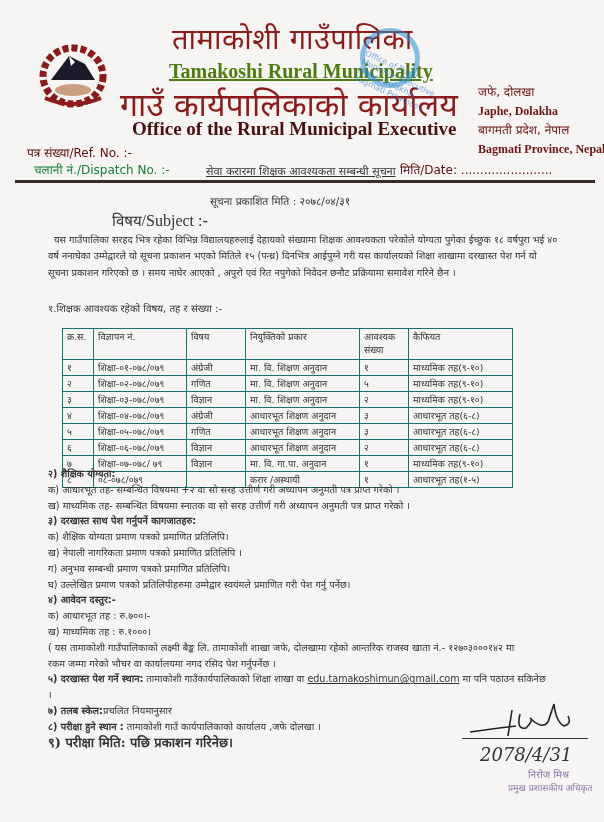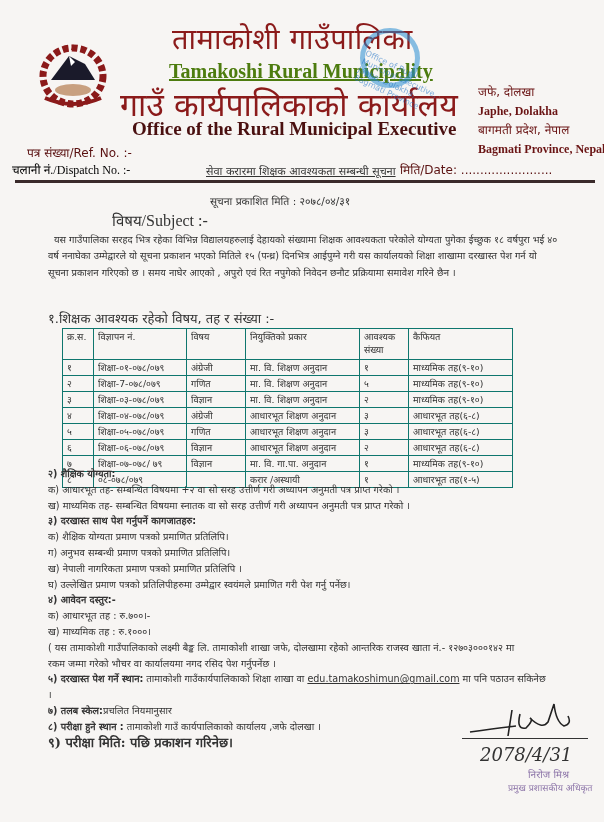--- a/index.html
+++ b/index.html
@@ -9,29 +9,29 @@
   .logo{left:30px;left:33px;top:40px;width:80px;height:70px;}
   .h-np1{left:172px;top:18px;font-size:29px;color:#8b1a1a;letter-spacing:0.5px;}
   .h-en1{left:169px;top:60px;font-size:20px;font-weight:bold;color:#4d7c0f;text-decoration:underline;}
   .h-np2{left:120px;top:82px;font-size:32px;color:#8b1a1a;}
   .h-en2{left:132px;top:118px;font-size:19px;font-weight:bold;color:#4a1010;}
   .addr{left:478px;top:83px;width:130px;text-align:left;font-size:12px;color:#6a1414;line-height:19px;}
   .addr .en{font-weight:bold;font-size:12px;}
   .stamp{left:360px;top:28px;width:60px;height:60px;border-radius:50%;border:5px solid rgba(40,140,210,0.55);box-sizing:border-box;}
   .stamp-text{left:356px;top:66px;font-size:8px;color:rgba(40,120,200,0.6);transform:rotate(25deg);width:90px;}
   .ref{left:27px;top:145px;font-size:12px;color:#5a1111;line-height:16px;}
-  .dispatch{left:12px;top:161px;font-size:12px;color:#000000;font-family:Liberation Serif, serif;}
+  .dispatch{left:34px;top:161px;font-size:12px;color:#15803d;}
   .subj-line{left:206px;top:163px;font-size:11px;text-decoration:underline;color:#333;}
   .date-lbl{left:352px;top:161px;font-size:12px;color:#5a1111;}
   .rule{left:15px;top:180px;width:580px;height:3px;background:#3a2a2a;}
   .pubdate{left:210px;top:194px;font-size:10.5px;color:#333;}
   .subject{left:112px;top:210px;font-size:15px;color:#333;}
   .subject .en{font-size:16px;font-family:"Liberation Serif",serif;}
   .para{left:48px;top:232px;width:510px;font-size:9.6px;line-height:16.4px;color:#333;text-indent:6px;}
-  .sec1{left:48px;top:301px;font-size:13px;color:#333;margin-top:8px;}
+  .sec1{left:48px;top:301px;font-size:10px;color:#333;}
   table.posts{position:absolute;left:62px;top:328px;border-collapse:collapse;font-size:9.3px;color:#333;}
   table.posts td,table.posts th{border:1px solid #0f766e;padding:1px 4px;font-weight:normal;text-align:left;vertical-align:top;height:13px;line-height:13px;}
   table.posts th{height:28px;}
   .list{left:48px;width:540px;font-size:9.6px;color:#333;line-height:15.8px;}
   .list .b{font-weight:bold;}
   .email{text-decoration:underline;}
   .hand{font-family:"DejaVu Serif",serif;font-weight:bold;font-size:13px;}
   .sig{left:468px;top:700px;width:120px;height:40px;}
   .sig-line{left:462px;top:738px;width:126px;height:1px;background:#333;}
   .sig-date{left:480px;top:744px;font-size:18px;font-style:italic;font-family:"DejaVu Serif",serif;color:#333;}
@@ -93,21 +93,21 @@
     <tr>
         <td>१</td>
         <td>शिक्षा-०१-०७८/०७९</td>
         <td>अंग्रेजी</td>
         <td>मा. वि. शिक्षण अनुदान</td>
         <td>१</td>
         <td>माध्यमिक तह(९-१०)</td>
       </tr>
     <tr>
         <td>२</td>
-        <td>शिक्षा-7-०७८/०७९</td>
+        <td>शिक्षा-०२-०७८/०७९</td>
         <td>गणित</td>
         <td>मा. वि. शिक्षण अनुदान</td>
         <td>५</td>
         <td>माध्यमिक तह(९-१०)</td>
       </tr>
     <tr>
         <td>३</td>
         <td>शिक्षा-०३-०७८/०७९</td>
         <td>विज्ञान</td>
         <td>मा. वि. शिक्षण अनुदान</td>
@@ -156,22 +156,22 @@
       </tr>
   </tbody>
 </table>
 
 <div class="abs list" style="top:466px;">
   <div class="b">२) शैक्षिक योग्यता:</div>
   <div>क) आधारभूत तह- सम्बन्धित विषयमा +२ वा सो सरह उत्तीर्ण गरी अध्यापन अनुमती पत्र प्राप्त गरेको ।</div>
   <div>ख) माध्यमिक तह- सम्बन्धित विषयमा स्नातक वा सो सरह उत्तीर्ण गरी अध्यापन अनुमती पत्र प्राप्त गरेको ।</div>
   <div class="b">३) दरखास्त साथ पेश गर्नुपर्ने कागजातहरु:</div>
   <div>क) शैक्षिक योग्यता प्रमाण पत्रको प्रमाणित प्रतिलिपि।</div>
+  <div>ख) नेपाली नागरिकता प्रमाण पत्रको प्रमाणित प्रतिलिपि ।</div>
   <div>ग) अनुभव सम्बन्धी प्रमाण पत्रको प्रमाणित प्रतिलिपि।</div>
-  <div>ख) नेपाली नागरिकता प्रमाण पत्रको प्रमाणित प्रतिलिपि ।</div>
   <div>घ) उल्लेखित प्रमाण पत्रको प्रतिलिपीहरुमा उम्मेद्वार स्वयंमले प्रमाणित गरी पेश गर्नु पर्नेछ।</div>
   <div class="b">४) आवेदन दस्तुर:-</div>
   <div>क) आधारभूत तह : रु.७००।-</div>
   <div>ख) माध्यमिक तह : रु.१०००।</div>
   <div style="width:470px;">( यस तामाकोशी गाउँपालिकाको लक्ष्मी बैङ्क लि. तामाकोशी शाखा जफे, दोलखामा रहेको आन्तरिक राजस्व खाता नं.- १२७०३०००१४२ मा रकम जम्मा गरेको भौचर वा कार्यालयमा नगद रसिद पेश गर्नुपर्नेछ ।</div>
   <div style="width:500px;">
     <span class="b">५) दरखास्त पेश गर्ने स्थान:</span><span> तामाकोशी गाउँकार्यपालिकाको शिक्षा शाखा वा </span><span class="email">edu.tamakoshimun@gmail.com</span><span> मा पनि पठाउन सकिनेछ ।</span>
   </div>
   <div><span class="b">७) तलब स्केल:</span><span>प्रचलित नियमानुसार</span></div>
   <div><span class="b">८) परीक्षा हुने स्थान :</span><span> तामाकोशी गाउँ कार्यपालिकाको कार्यालय ,जफे दोलखा ।</span></div>

